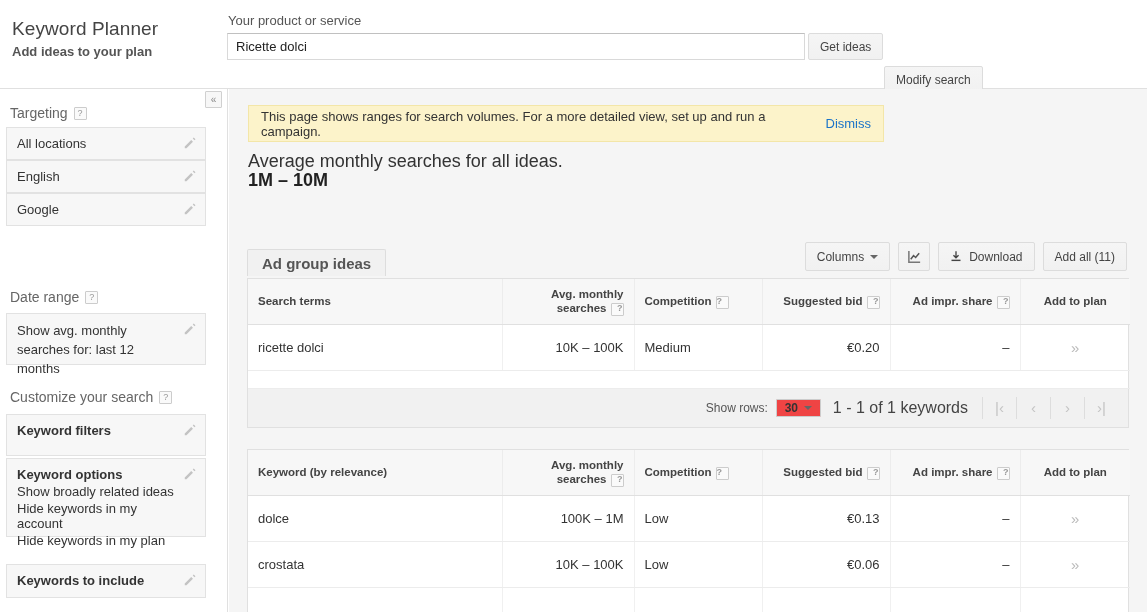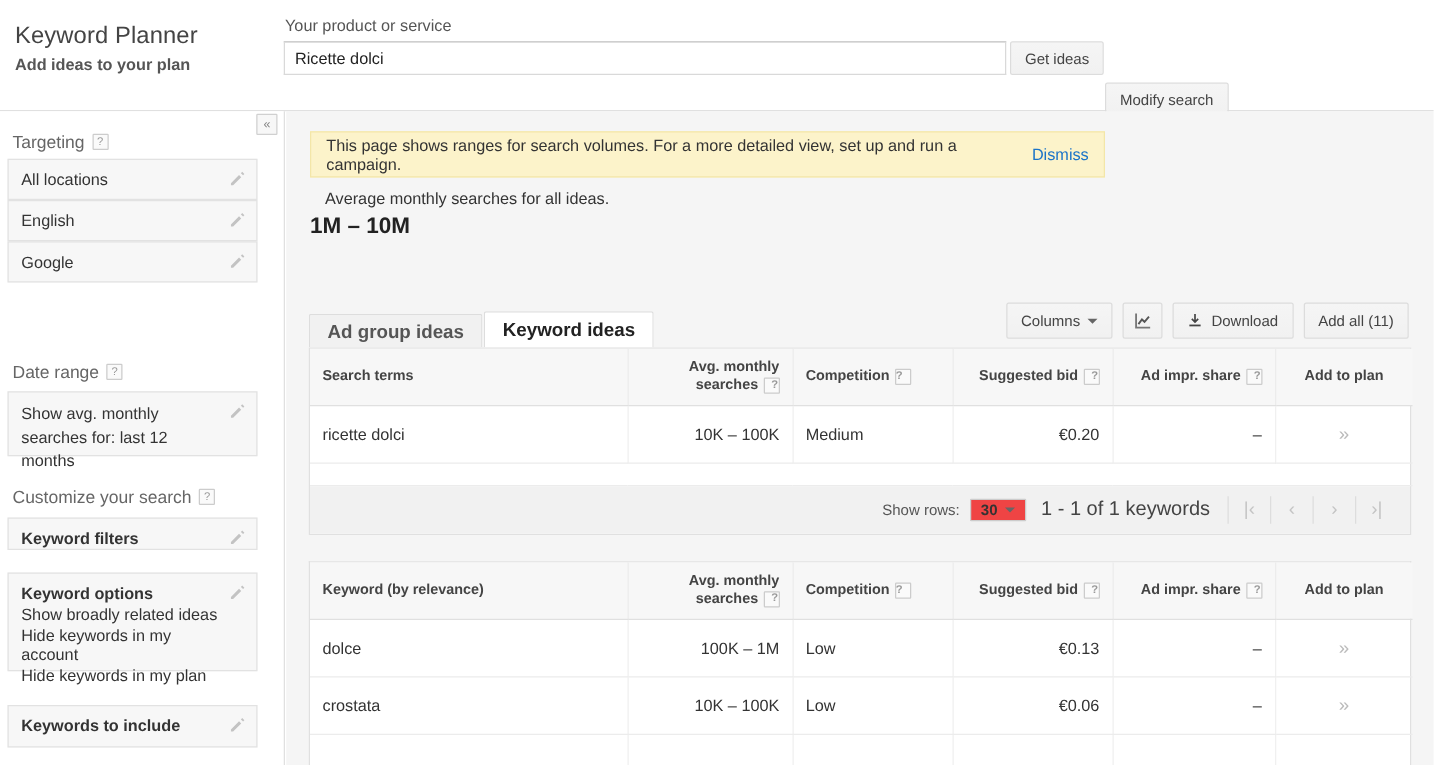--- a/index.html
+++ b/index.html
@@ -104,21 +104,21 @@
     position: absolute; left: 19px; top: 16px;
     width: 636px; height: 37px;
     background: #fcf3ca; border: 1px solid #f3e6a8;
     display: flex; align-items: center; padding: 0 12px;
     font-size: 13px; color: #333;
   }
   .notice a { color: #1a73c8; text-decoration: none; margin-left: 4px; }
 
   .avg-label {
     position: absolute; left: 19px; top: 62px;
-    font-size: 13px; color: #333; margin-left: 12px;
+    font-size: 18px; color: #333;
   }
   .avg-value {
     position: absolute; left: 19px; top: 81px;
     font-size: 18px; font-weight: bold; color: #222;
   }
 
   
   .tabs { position: absolute; left: 18px; top: 160px; display: flex; align-items: flex-end; }
   .tab {
     height: 27px; padding: 0 14px;
@@ -250,21 +250,21 @@
       <svg class="pencil" viewBox="0 0 16 16">
           <path fill="#999" d="M12.3 1.7l2 2-1.2 1.2-2-2zM2 12l7.4-7.4 2 2L4 14H2z"></path>
         </svg>
     </div>
 
     <div class="sec-head" style="position:absolute;left:10px;top:300px;">
       <span>Customize your search</span>
       <span class="qmark">?</span>
     </div>
 
-    <div class="card bold" style="position:absolute;left:6px;top:325px;width:200px;height:26px;">
+    <div class="card bold" style="position:absolute;left:6px;top:325px;width:200px;height:42px;">
       <span>Keyword filters</span>
       <svg class="pencil" viewBox="0 0 16 16">
           <path fill="#999" d="M12.3 1.7l2 2-1.2 1.2-2-2zM2 12l7.4-7.4 2 2L4 14H2z"></path>
         </svg>
     </div>
 
     <div class="card bold" style="position:absolute;left:6px;top:369px;width:200px;height:79px;">
       <span>Keyword options</span>
       <div class="card-opt">Show broadly related ideas</div>
       <div class="card-opt">Hide keywords in my account</div>
@@ -287,21 +287,20 @@
     <div class="notice">
       <span>This page shows ranges for search volumes. For a more detailed view, set up and run a campaign.</span>
       <a href="#">Dismiss</a>
     </div>
 
     <div class="avg-label">Average monthly searches for all ideas.</div>
     <div class="avg-value">1M – 10M</div>
 
     <div class="tabs">
       <div class="tab">Ad group ideas</div>
-      <div class="tab active">Keyword ideas</div>
     </div>
 
     <div class="toolbar">
       <div class="btn tall">
         <span>Columns</span>
         <span class="caret"></span>
       </div>
       <div class="icon-btn">
         <svg width="15" height="15" viewBox="0 0 16 16">
             <path d="M2 2v12h12" stroke="#777" stroke-width="1.6" fill="none"></path>

